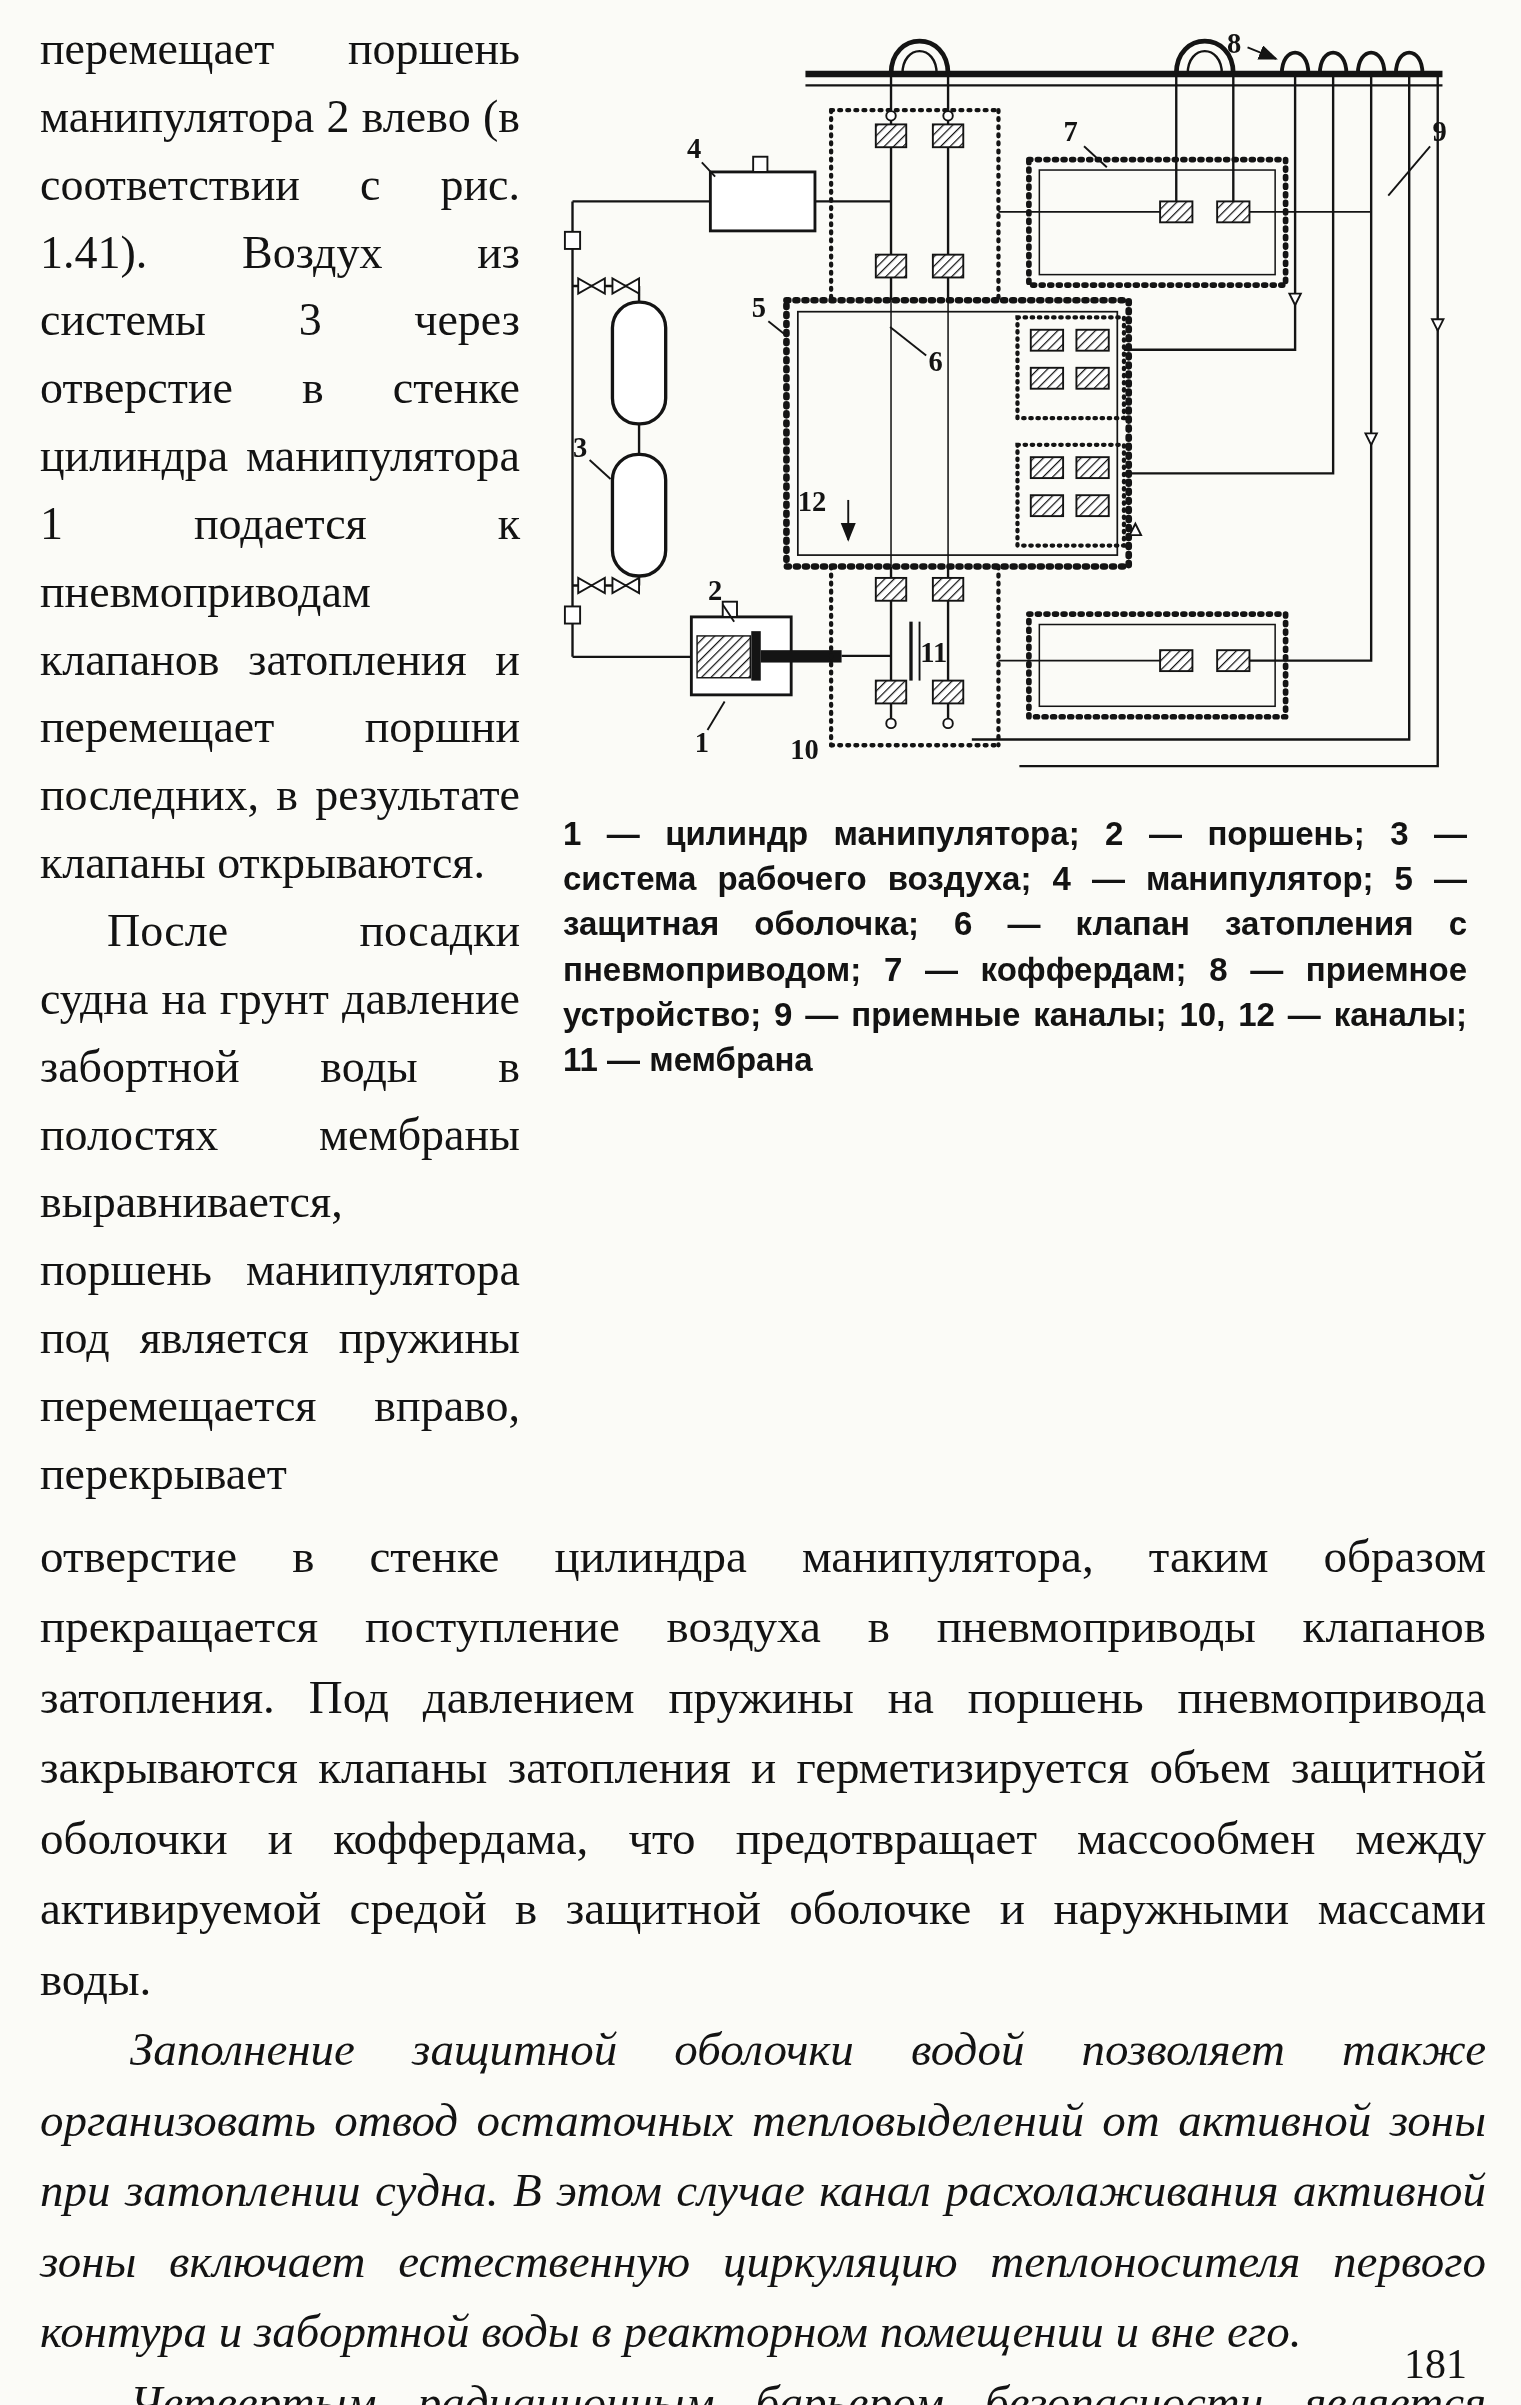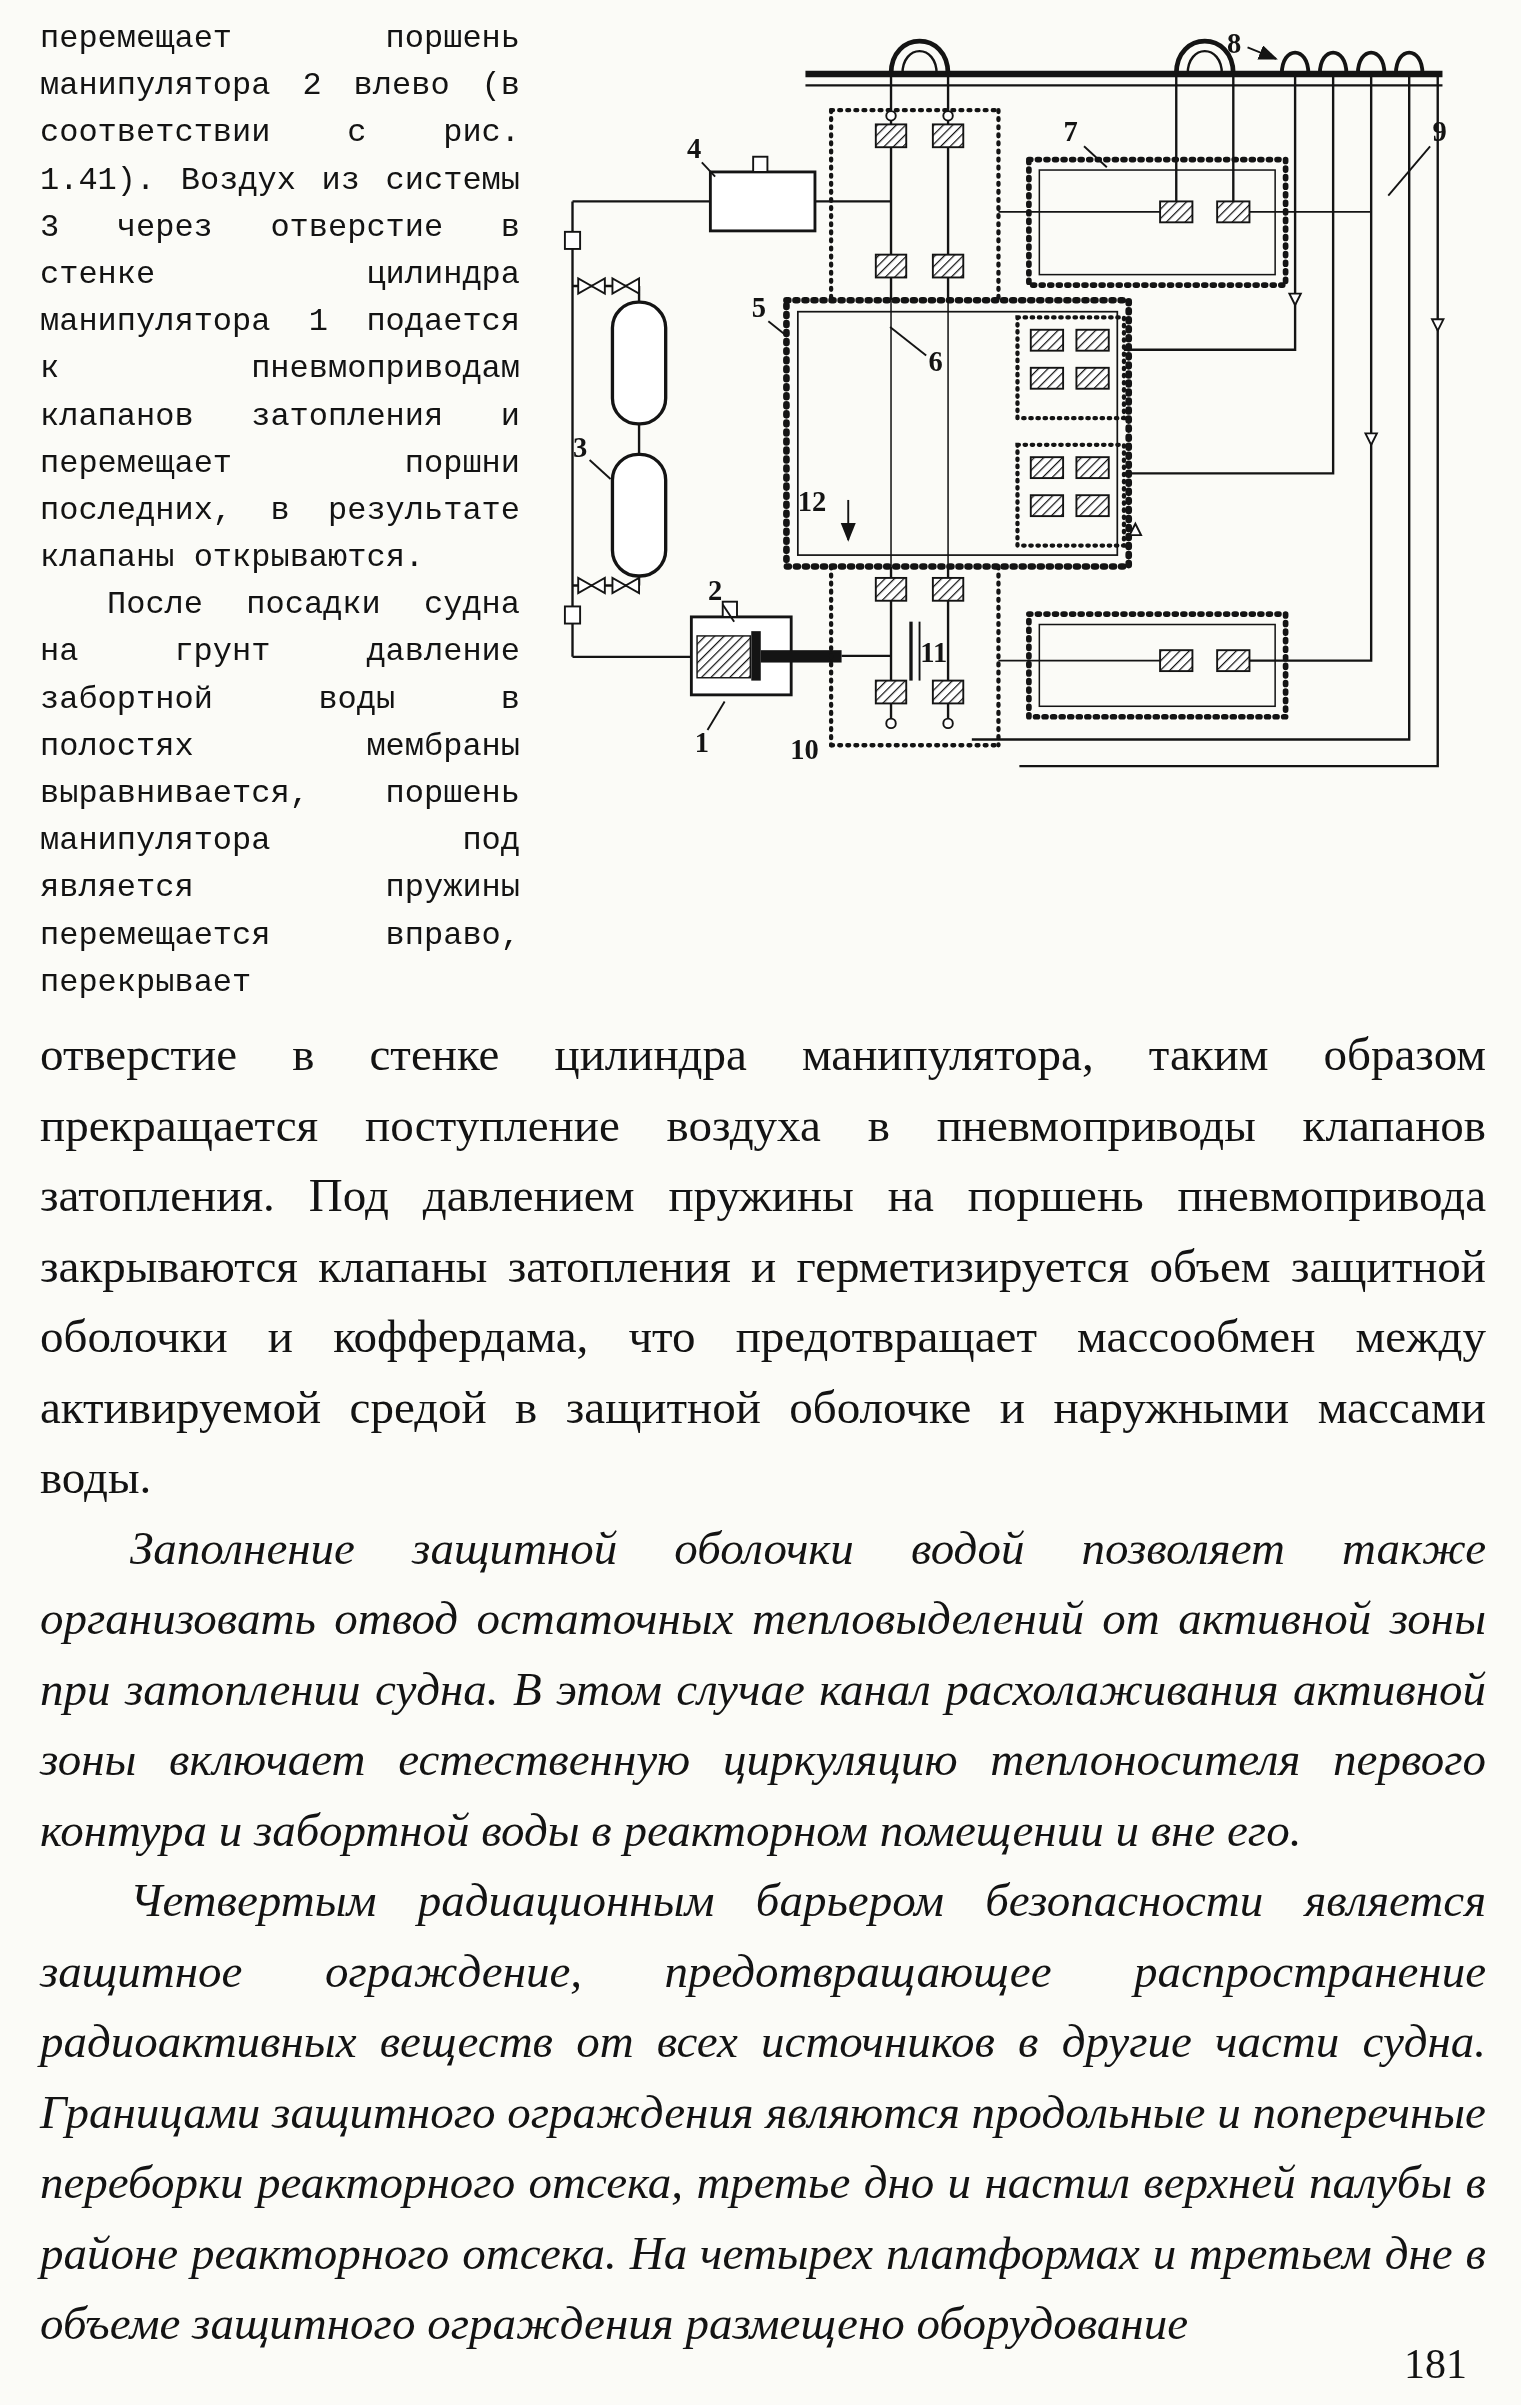--- a/index.html
+++ b/index.html
@@ -7,22 +7,22 @@
   body.page {
     width:1522px; height:2405px;
     background:#fbfbf7; color:#131313;
     font-family:"Liberation Serif", serif;
     padding:15px 36px 0 40px;
     overflow:hidden; position:relative;
   }
   .top-section { display:flex; }
   .left-col { width:480px; flex:0 0 480px; }
   .left-col p {
-    font-size:32px; line-height:1.475; text-align:justify;
-    hyphens:auto;font-family:Liberation Mono, monospace; -webkit-hyphens:auto;
+    font-size:46px; line-height:1.475; text-align:justify;
+    hyphens:auto; -webkit-hyphens:auto;
   }
   .left-col p.indented { text-indent:67px; }
   .right-col { flex:1 1 auto; padding-left:43px; }
   .diagram-wrap { width:908px; height:775px; }
   .diagram-wrap svg { display:block; }
   .caption {
     margin-top:21px; width:904px;
     font-family:"Liberation Sans", sans-serif; font-weight:700;
     font-size:33px; line-height:1.37; text-align:justify;
     hyphens:auto; -webkit-hyphens:auto;
@@ -233,20 +233,21 @@
             <text x="254" y="782">10</text>
             <text x="390" y="680">11</text>
             <text x="262" y="522">12</text>
           </g>
 
         </g>
       </svg>
     </div>
 
     <div class="caption">
+      <p>1 — цилиндр манипулятора; 2 — поршень; 3 — система рабочего воздуха; 4 — манипулятор; 5 — защитная оболочка; 6 — клапан затопления с пневмоприводом; 7 — коффердам; 8 — приемное устройство; 9 — приемные каналы; 10, 12 — каналы; 11 — мембрана</p>
     </div>
   </div>
 
 </div>
 
 <div class="body-text">
   <p>отверстие в стенке цилиндра манипулятора, таким образом прекращается поступление воздуха в пневмоприводы клапанов затопления. Под давлением пружины на поршень пневмопривода закрываются клапаны затопления и герметизируется объем защитной оболочки и коффердама, что предотвращает массообмен между активируемой средой в защитной оболочке и наружными массами воды.</p>
   <p class="indented">Заполнение защитной оболочки водой позволяет также организовать отвод остаточных тепловыделений от активной зоны при затоплении судна. В этом случае канал расхолаживания активной зоны включает естественную циркуляцию теплоносителя первого контура и забортной воды в реакторном помещении и вне его.</p>
   <p class="indented">Четвертым радиационным барьером безопасности является защитное ограждение, предотвращающее распространение радиоактивных веществ от всех источников в другие части судна. Границами защитного ограждения являются продольные и поперечные переборки реакторного отсека, третье дно и настил верхней палубы в районе реакторного отсека. На четырех платформах и третьем дне в объеме защитного ограждения размещено оборудование</p>
 </div>

